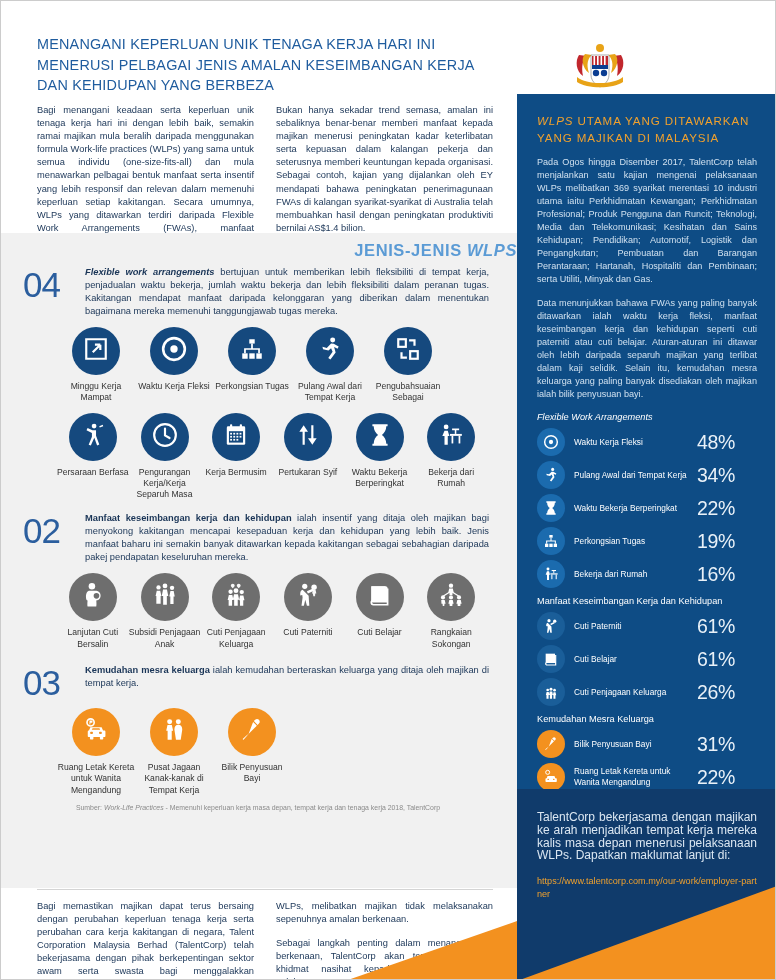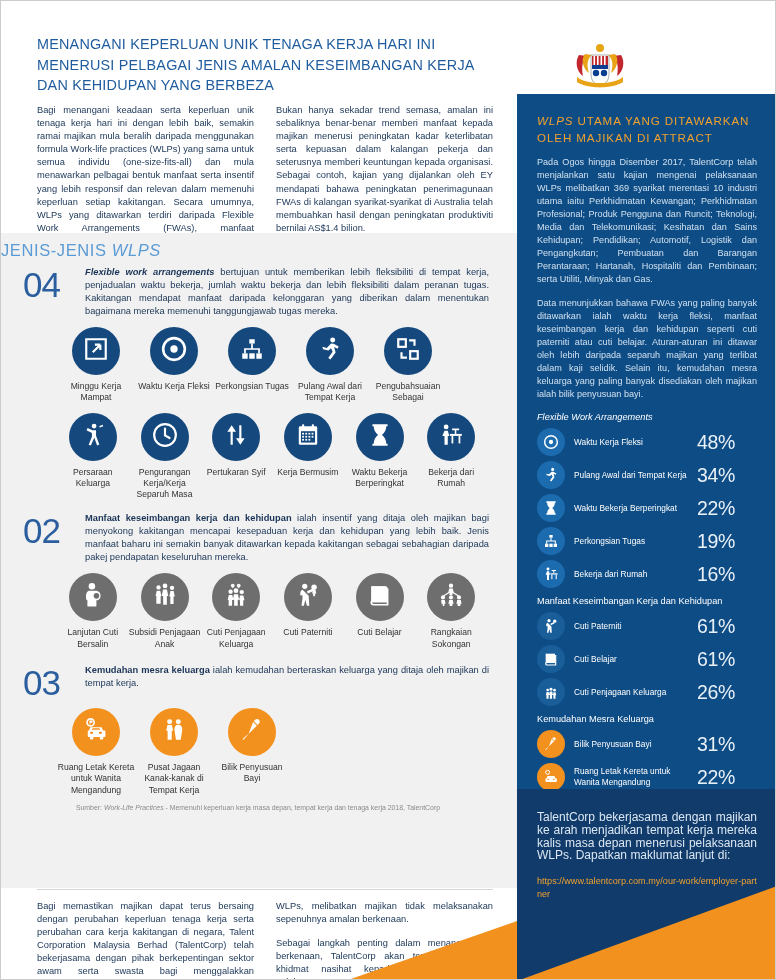--- a/index.html
+++ b/index.html
@@ -62,26 +62,26 @@
     color: #1a3557; text-align: justify;
   }
 
   
   .grey-panel {
     position: absolute; left: 0; top: 139px;
     width: 516px; height: 655px;
     background: #f1f1f1;
   }
   .jenis-title {
-    text-align: left;
+    text-align: right;
     color: #5B9BD5;
     font-size: 16.5px;
     letter-spacing: 0.6px;
     padding-top: 8px;
-    font-weight: 400;
+    font-weight: 700;
   }
   .jenis-title em { font-style: italic; }
 
   .section { position: relative; padding: 6px 24px 0 22px; }
   .sec-head { display: flex; align-items: flex-start; gap: 10px; }
   .sec-num {
     font-size: 35px; line-height: 33px;
     color: #2B5E9E; font-weight: 300;
     letter-spacing: -1px;
     flex: 0 0 52px; text-align: left;
@@ -325,39 +325,30 @@
         </div>
         <div class="icon-row">
           <div class="icon-cell">
             <div class="circ blue">
                 <span><svg viewBox="0 0 24 24">
                     <circle cx="13" cy="3.8" r="2.2"></circle>
                     <path d="M11.5 7.5 L7 5.5 l-1 2 l5 2.6 l0 3.4 l-3 7.5 l2 0.8 l3.2-7.2 l2.6 7 l2-0.8 l-3-8 l0-5.2z"></path>
                     <path d="M18 4.5l3.2-1.2" stroke="#fff" stroke-width="1.4"></path>
                   </svg></span>
               </div>
-            <div class="icon-label">Persaraan Keluarga</div>
+            <div class="icon-label">Persaraan Berfasa</div>
           </div>
           <div class="icon-cell">
             <div class="circ blue">
                 <span><svg viewBox="0 0 24 24">
                     <circle cx="12" cy="12" r="10" fill="none" stroke="#fff" stroke-width="2"></circle>
                     <path d="M12 6v6.3l4.2 2.5" fill="none" stroke="#fff" stroke-width="2" stroke-linecap="round"></path>
                   </svg></span>
               </div>
             <div class="icon-label">Pengurangan Kerja/Kerja Separuh Masa</div>
-          </div>
-          <div class="icon-cell">
-            <div class="circ blue">
-                <span><svg viewBox="0 0 24 24">
-                    <path d="M8 3 L4 9 h3 v12 h2 V9 h3z"></path>
-                    <path d="M16 21 l4-6 h-3 V3 h-2 v12 h-3z"></path>
-                  </svg></span>
-              </div>
-            <div class="icon-label">Pertukaran Syif</div>
           </div>
           <div class="icon-cell">
             <div class="circ blue">
                 <span><svg viewBox="0 0 24 24">
                     <rect x="3.5" y="4" width="17" height="17" rx="1.2"></rect>
                     <rect x="5.5" y="8.5" width="13" height="10.5" fill="#15497E"></rect>
                     <g fill="#fff">
                       <rect x="6.6" y="10" width="1.7" height="1.6"></rect>
                       <rect x="9.5" y="10" width="1.7" height="1.6"></rect>
                       <rect x="12.4" y="10" width="1.7" height="1.6"></rect>
@@ -372,20 +363,29 @@
                     </g>
                     <rect x="6.5" y="2" width="2" height="4" rx="0.8"></rect>
                     <rect x="15.5" y="2" width="2" height="4" rx="0.8"></rect>
                   </svg></span>
               </div>
             <div class="icon-label">Kerja Bermusim</div>
           </div>
           <div class="icon-cell">
             <div class="circ blue">
                 <span><svg viewBox="0 0 24 24">
+                    <path d="M8 3 L4 9 h3 v12 h2 V9 h3z"></path>
+                    <path d="M16 21 l4-6 h-3 V3 h-2 v12 h-3z"></path>
+                  </svg></span>
+              </div>
+            <div class="icon-label">Pertukaran Syif</div>
+          </div>
+          <div class="icon-cell">
+            <div class="circ blue">
+                <span><svg viewBox="0 0 24 24">
                     <path d="M5 2h14v2h-1.2c0 3.5-1.8 6.4-4 8 2.2 1.6 4 4.5 4 8H19v2H5v-2h1.2c0-3.5 1.8-6.4 4-8-2.2-1.6-4-4.5-4-8H5z"></path>
                   </svg></span>
               </div>
             <div class="icon-label">Waktu Bekerja Berperingkat</div>
           </div>
           <div class="icon-cell">
             <div class="circ blue">
                 <span><svg viewBox="0 0 24 24">
                     <circle cx="7.5" cy="4.5" r="2.2"></circle>
                     <path d="M6 8 L4 13 h2 v8 h3 v-8 h1.5 L9 8z"></path>
@@ -548,21 +548,21 @@
         <p>Sebagai langkah penting dalam menangani isu berkenaan, TalentCorp akan terus memberikan khidmat nasihat kepada syarikat mengenai pelaksanaan WLPs secara meluas. Ianya akan dilakukan sebagai tambahan kepada usaha sedia ada iaitu dalam memberikan penerangan bersasar dan khusus mengenai WLPs berdasarkan industri. Secara keseluruhan, usaha-usaha ini dijangka dapat memperkasakan Korporat Malaysia dalam melaksanakan WLPs dan lebih bersedia untuk menghadapi Masa Depan Pekerjaan.</p>
       </div>
     </div>
 
     <div class="tri2"></div>
   </div>
 
   <div class="side">
     <div class="side-inner">
       <div class="side-title">
-        <em>WLPS</em><span> UTAMA YANG DITAWARKAN OLEH MAJIKAN DI ATTRACT</span>
+        <em>WLPS</em><span> UTAMA YANG DITAWARKAN YANG MAJIKAN DI MALAYSIA</span>
       </div>
       <p class="side-p">Pada Ogos hingga Disember 2017, TalentCorp telah menjalankan satu kajian mengenai pelaksanaan WLPs melibatkan 369 syarikat merentasi 10 industri utama iaitu Perkhidmatan Kewangan; Perkhidmatan Profesional; Produk Pengguna dan Runcit; Teknologi, Media dan Telekomunikasi; Kesihatan dan Sains Kehidupan; Pendidikan; Automotif, Logistik dan Pengangkutan; Pembuatan dan Barangan Perantaraan; Hartanah, Hospitaliti dan Pembinaan; serta Utiliti, Minyak dan Gas.</p>
       <p class="side-p">Data menunjukkan bahawa FWAs yang paling banyak ditawarkan ialah waktu kerja fleksi, manfaat keseimbangan kerja dan kehidupan seperti cuti paterniti atau cuti belajar. Aturan-aturan ini ditawar oleh lebih daripada separuh majikan yang terlibat dalam kaji selidik. Selain itu, kemudahan mesra keluarga yang paling banyak disediakan oleh majikan ialah bilik penyusuan bayi.</p>
 
       <div class="stat-head it">Flexible Work Arrangements</div>
       <div class="stat-row">
         <div class="stat-ic b">
             <svg viewBox="0 0 24 24">
               <circle cx="12" cy="12" r="9.5" fill="none" stroke="#fff" stroke-width="2.2"></circle>
               <circle cx="12" cy="12" r="3.2"></circle>

